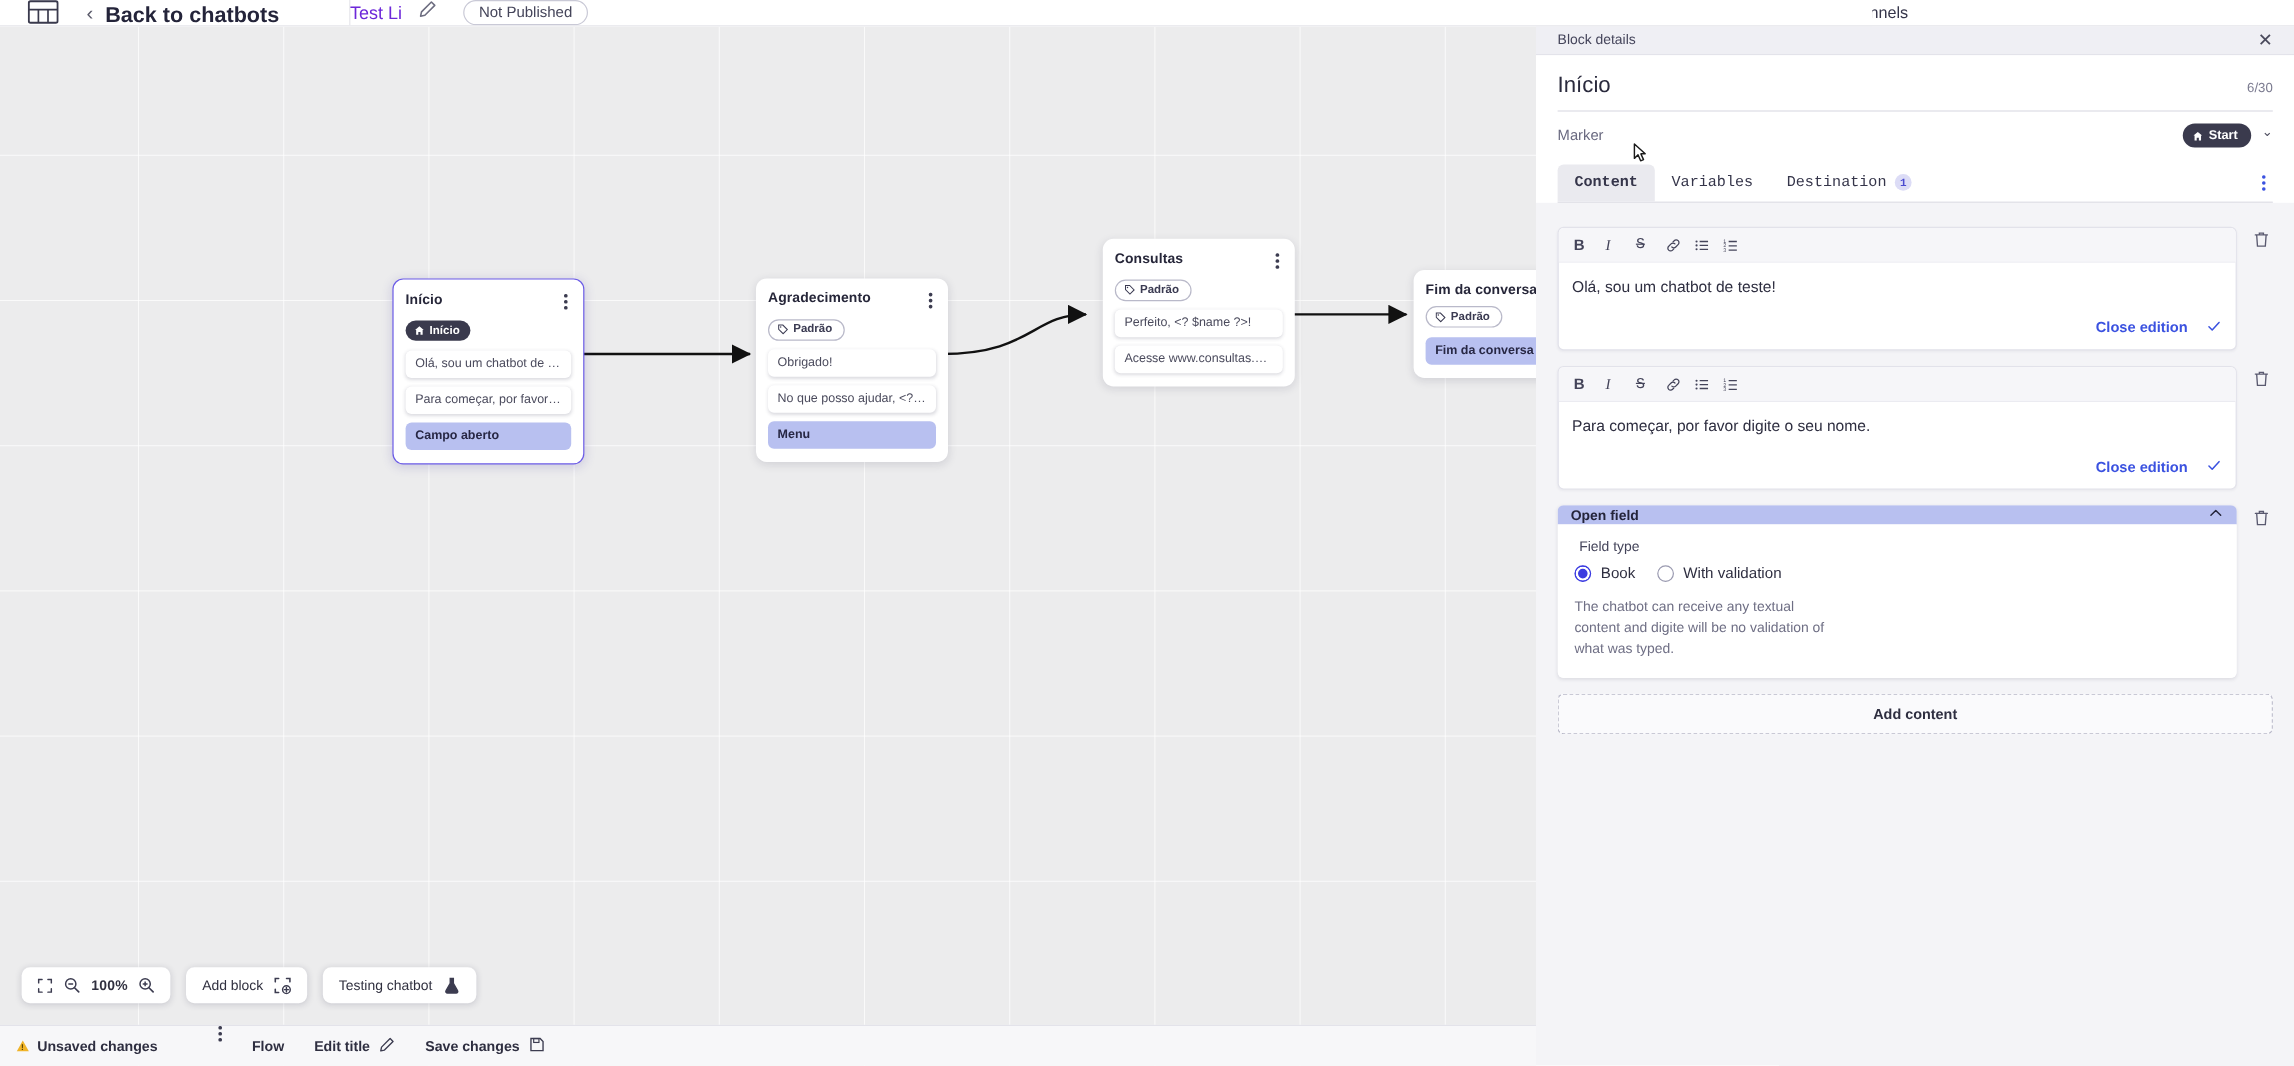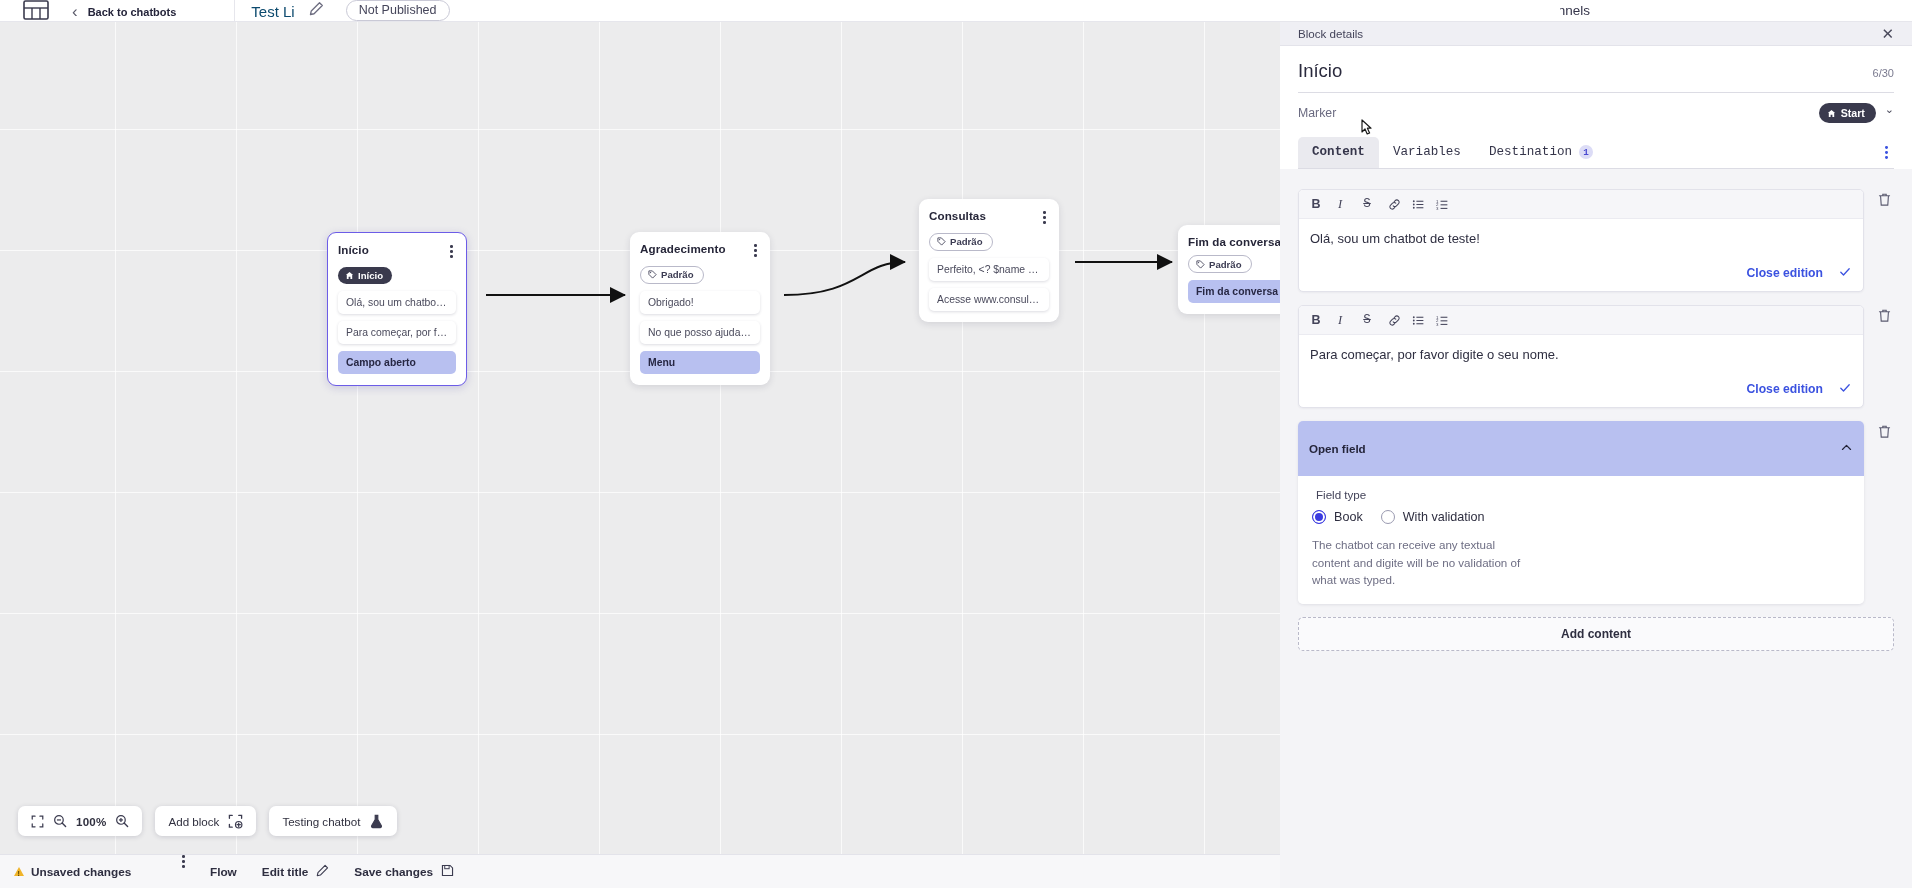--- a/index.html
+++ b/index.html
@@ -15,23 +15,23 @@
   .topbar {
     position: absolute; top: 0; left: 0; width: 1560px; height: 22px;
     background: #ffffff; border-bottom: 1px solid #e6e6ec;
     display: flex; align-items: flex-end; gap: 0; z-index: 40;
     overflow: hidden;
   }
   .tb-logo { width: 72px; display:flex; align-items:flex-end; justify-content:center; padding-bottom:1px; }
   .tb-logo svg { display:block; }
   .tb-back { display: flex; align-items: flex-end; gap: 10px; padding-bottom: 1px; }
   .tb-chev { color: #5b5b6b; font-size: 17px; line-height: 16px; }
-  .tb-back-label { font-size: 11px; font-weight: bold; color: #24243a; line-height: 16px; }
+  .tb-back-label { font-size: 18px; font-weight: bold; color: #24243a; line-height: 16px; }
   .tb-sep { width: 1px; height: 22px; background: #e6e6ec; margin-left: 58px; }
-  .tb-title { font-size: 15px; color: #0c4a6e; line-height: 16px; padding-bottom: 1px; margin-left: 16px;}
+  .tb-title { font-size: 15px; color: #6d28d9; line-height: 16px; padding-bottom: 1px; }
   .tb-pencil { margin-left: 14px; color:#6d6d80; padding-bottom:1px; }
   .tb-status {
     margin-left: 22px; padding: 2px 12px 3px; border: 1px solid #c9c9d6; border-radius: 999px;
     font-size: 12.5px; color: #45455a; background: #fff; line-height: 14px;
   }
 
   
   .canvas {
     position: absolute; top: 22px; left: 0; width: 1280px; height: 866px;
     background: #ececed;
@@ -41,21 +41,21 @@
     background-size: 121px 121px;
     background-position: -6px -14px;
     overflow: hidden;
   }
   .edges { position:absolute; inset:0; width:1280px; height:866px; pointer-events:none; }
 
   
   .node {
     position: absolute; background: #ffffff; border-radius: 9px;
     box-shadow: 0 2px 7px rgba(40,40,70,.13);
-    padding: 10px 10px 11px; width: 140px;
+    padding: 10px 10px 11px; width: 160px;
   }
   .node.selected { border: 1.6px solid #6c5ce7; box-shadow: 0 2px 9px rgba(70,60,160,.2); }
   .node-head { display: flex; align-items: flex-start; justify-content: space-between; }
   .node-title { font-size: 11.6px; font-weight: bold; color: #262639; letter-spacing:.1px; }
   .kebab { display:flex; flex-direction:column; gap:2.4px; align-items:center; padding: 2px 3px; cursor:pointer; }
   .kebab i { width: 2.6px; height: 2.6px; border-radius: 50%; background: #3c3c50; display:block; }
   .badge-start {
     display:inline-flex; align-items:center; gap:4px; margin-top:7px;
     background: #3a3a4d; color: #fff; border-radius: 999px;
     padding: 3px 9px 3px 7px; font-size: 9.6px; font-weight: bold;
@@ -158,21 +158,21 @@
   .tbtn.bd { font-weight: bold; }
   .tbtn.st { text-decoration: line-through; }
   .card-text { padding: 11px 11px 13px; font-size: 13px; color: #2e2e40; line-height: 1.32; }
   .card-foot { display: flex; justify-content: flex-end; padding: 6px 12px 11px; }
   .close-edit { font-size: 12.2px; color: #3b52e0; font-weight: bold; cursor: pointer; display:flex; gap:16px; }
   .trash { width: 20px; padding-top: 3px; color: #5a5a70; cursor: pointer; display:flex; justify-content:center; }
 
   
   .ofcard { flex:1; border-radius:5px; overflow:hidden; box-shadow: 0 1px 3px rgba(40,40,70,.10); }
   .of-head {
-    background: #b8c0f0; padding: 20px 11px; display:flex; align-items:center; justify-content: space-between;
+    background: #b8c0f0; padding: 0 11px; display:flex; align-items:center; justify-content: space-between;
     font-size: 11.6px; color: #24243a; font-weight: bold; cursor:pointer;
   }
   .of-body { background: #fff; padding: 12px 14px 16px; }
   .of-label { font-size: 11.6px; color: #44445a; margin-left: 4px; }
   .radios { display: flex; align-items: center; gap: 18px; margin-top: 9px; }
   .radio { display:flex; gap: 8px; cursor:pointer; font-size: 12.6px; color: #2e2e40; }
   .dot { width:14px;height:14px;border-radius:50%;border:1.6px solid #9a9ab0; background:#fff; display:block; }
   .dot.on { border-color:#3b3be0; background:#3b3be0; box-shadow: inset 0 0 0 2px #fff, inset 0 0 0 10px #3b3be0; }
   .of-desc { margin-top: 12px; font-size: 11.6px; color: #6e6e84; line-height: 1.5; }
 

